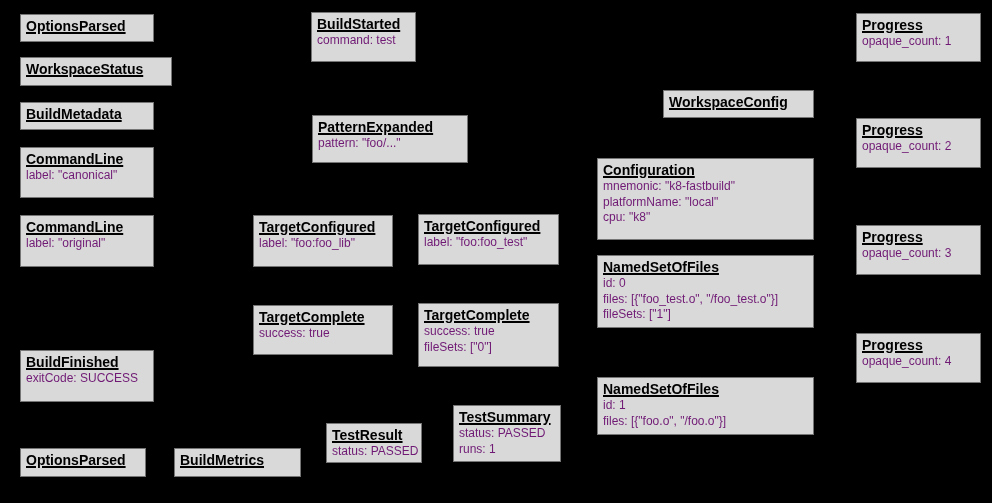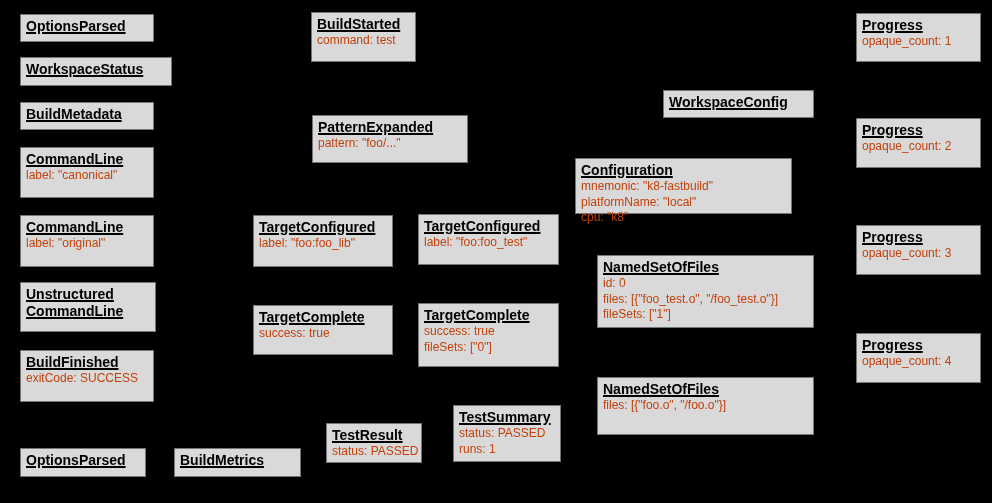--- a/index.html
+++ b/index.html
@@ -31,21 +31,21 @@
     font-weight: bold;
     text-decoration: underline;
     text-decoration-thickness: 1.5px;
     white-space: normal;
     color: #000000;
   }
   .l {
     font-size: 12px;
     line-height: 15.5px;
     white-space: nowrap;
-    color: #c2410c;
+    color: #701a75;
   }
   .l:empty { display: none; }
 </style>
 </head>
 <body>
 
 <div class="canvas">
 
   <div class="node" style="left:9px;top:14px;width:134px;height:28px">
     <div class="t">OptionsParsed</div>
@@ -62,23 +62,20 @@
   <div class="node" style="left:9px;top:147px;width:134px;height:51px">
     <div class="t">CommandLine</div>
     <div class="l">label: "canonical"</div>
   </div>
 
   <div class="node" style="left:9px;top:215px;width:134px;height:52px">
     <div class="t">CommandLine</div>
     <div class="l">label: "original"</div>
   </div>
 
-  <div class="node" style="left:9px;top:282px;width:136px;height:50px">
-    <div class="t">Unstructured CommandLine</div>
-  </div>
 
   <div class="node" style="left:9px;top:350px;width:134px;height:52px">
     <div class="t">BuildFinished</div>
     <div class="l">exitCode: SUCCESS</div>
   </div>
 
   <div class="node" style="left:9px;top:448px;width:126px;height:29px">
     <div class="t">OptionsParsed</div>
   </div>
 
@@ -125,36 +122,37 @@
   <div class="node" style="left:442px;top:405px;width:108px;height:57px">
     <div class="t">TestSummary</div>
     <div class="l">status: PASSED</div>
     <div class="l">runs: 1</div>
   </div>
 
   <div class="node" style="left:652px;top:90px;width:151px;height:28px">
     <div class="t">WorkspaceConfig</div>
   </div>
 
-  <div class="node" style="left:564px;top:158px;width:217px;height:56px">
+  <div class="node" style="left:586px;top:158px;width:217px;height:82px">
     <div class="t">Configuration</div>
     <div class="l">mnemonic: "k8-fastbuild"</div>
     <div class="l">platformName: "local"</div>
     <div class="l">cpu: "k8"</div>
   </div>
 
   <div class="node" style="left:586px;top:255px;width:217px;height:73px">
     <div class="t">NamedSetOfFiles</div>
     <div class="l">id: 0</div>
     <div class="l">files: [{"foo_test.o", "/foo_test.o"}]</div>
     <div class="l">fileSets: ["1"]</div>
   </div>
 
   <div class="node" style="left:586px;top:377px;width:217px;height:58px">
     <div class="t">NamedSetOfFiles</div>
+    <div class="l">id: 1</div>
     <div class="l">files: [{"foo.o", "/foo.o"}]</div>
   </div>
 
   <div class="node" style="left:845px;top:13px;width:125px;height:49px">
     <div class="t">Progress</div>
     <div class="l">opaque_count: 1</div>
   </div>
 
   <div class="node" style="left:845px;top:118px;width:125px;height:50px">
     <div class="t">Progress</div>

